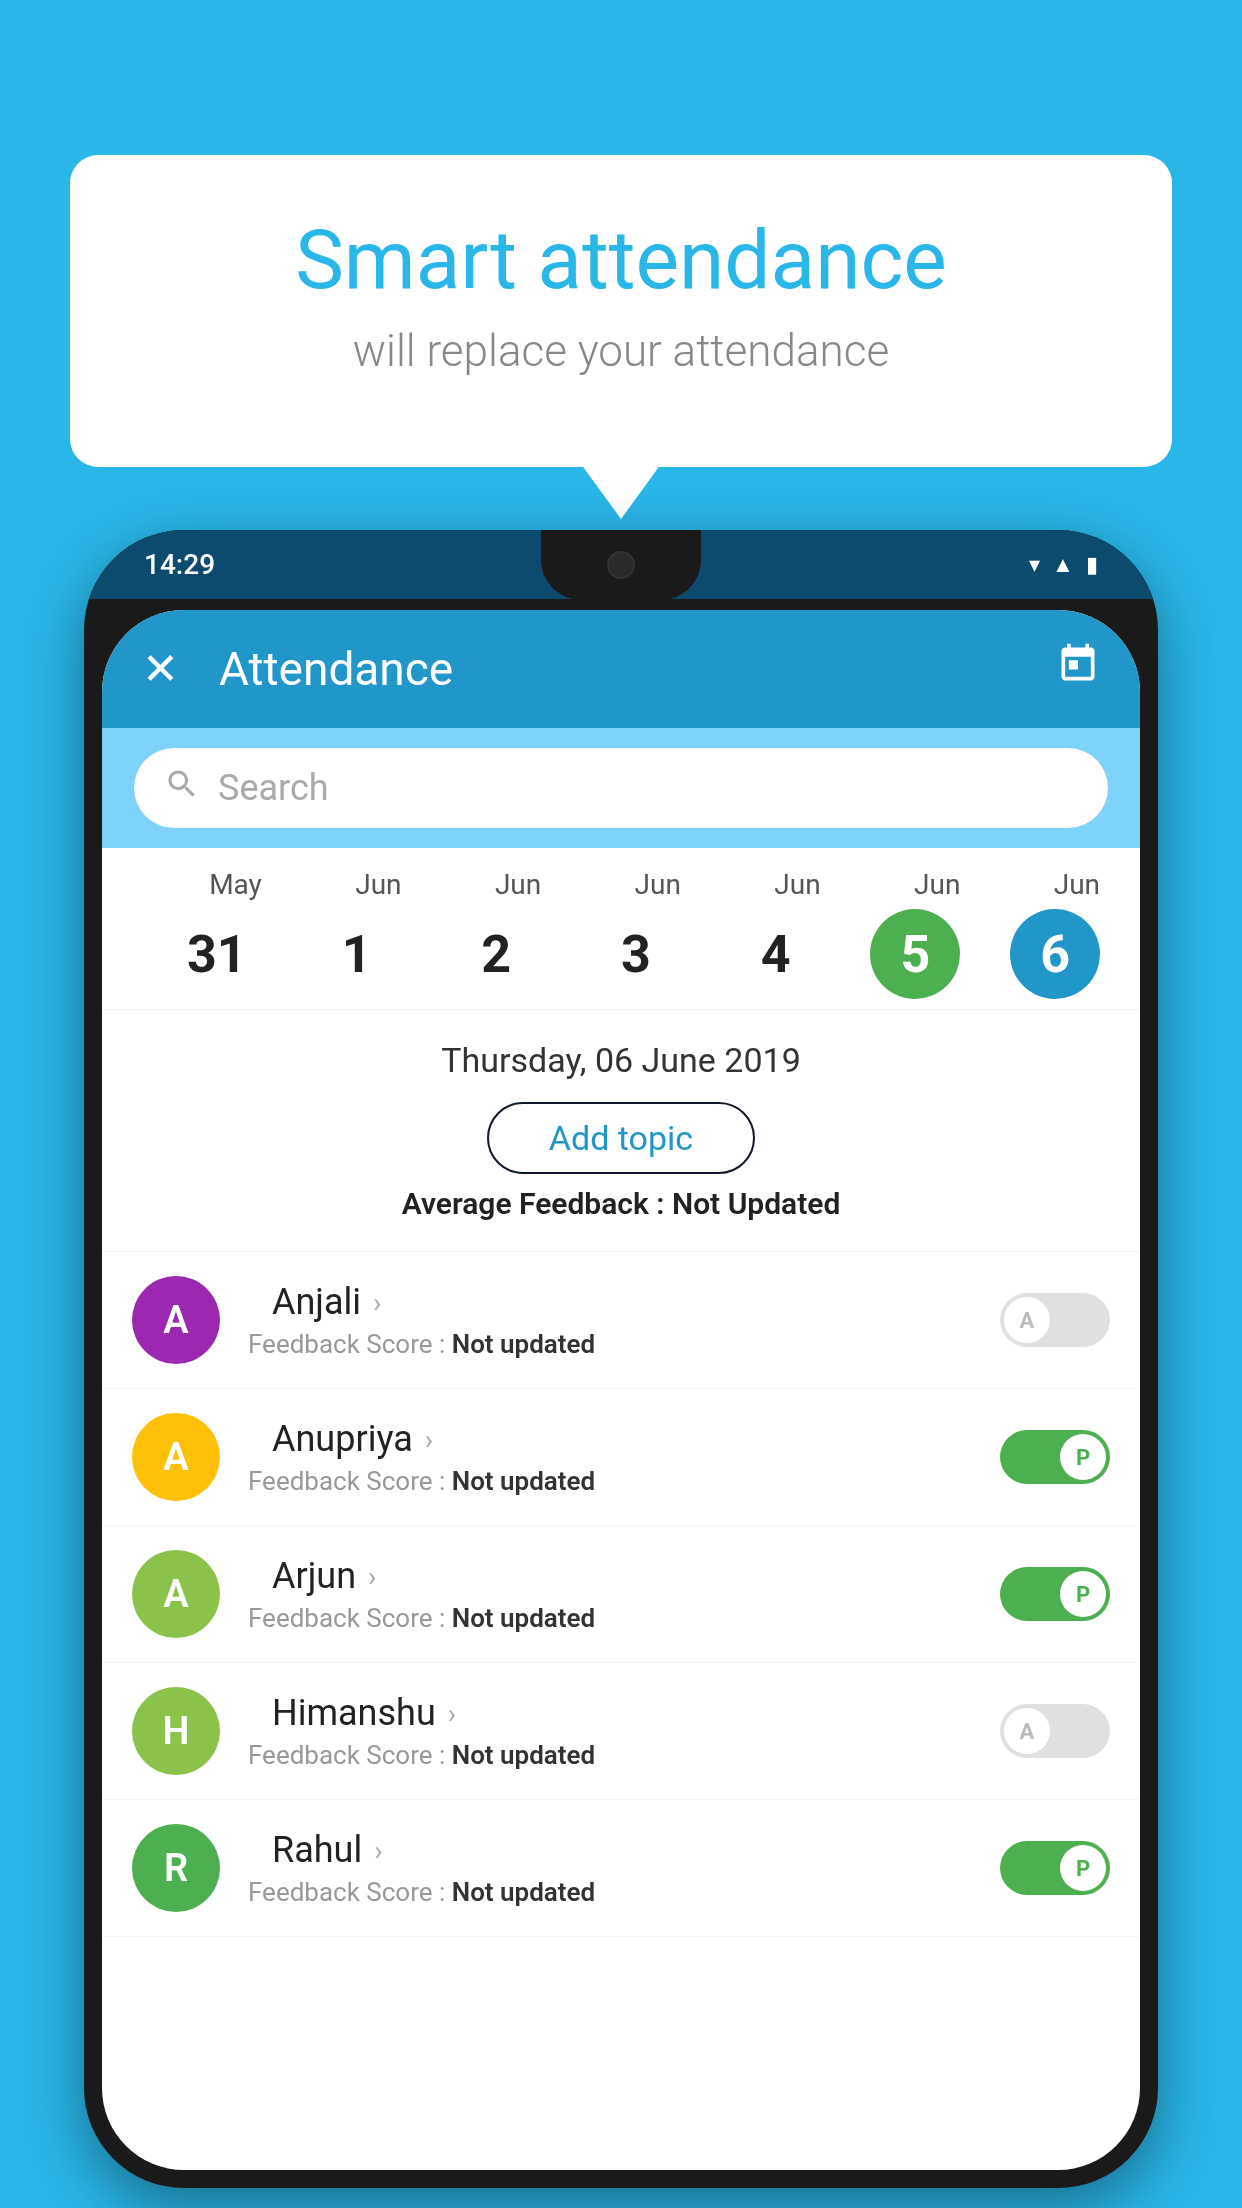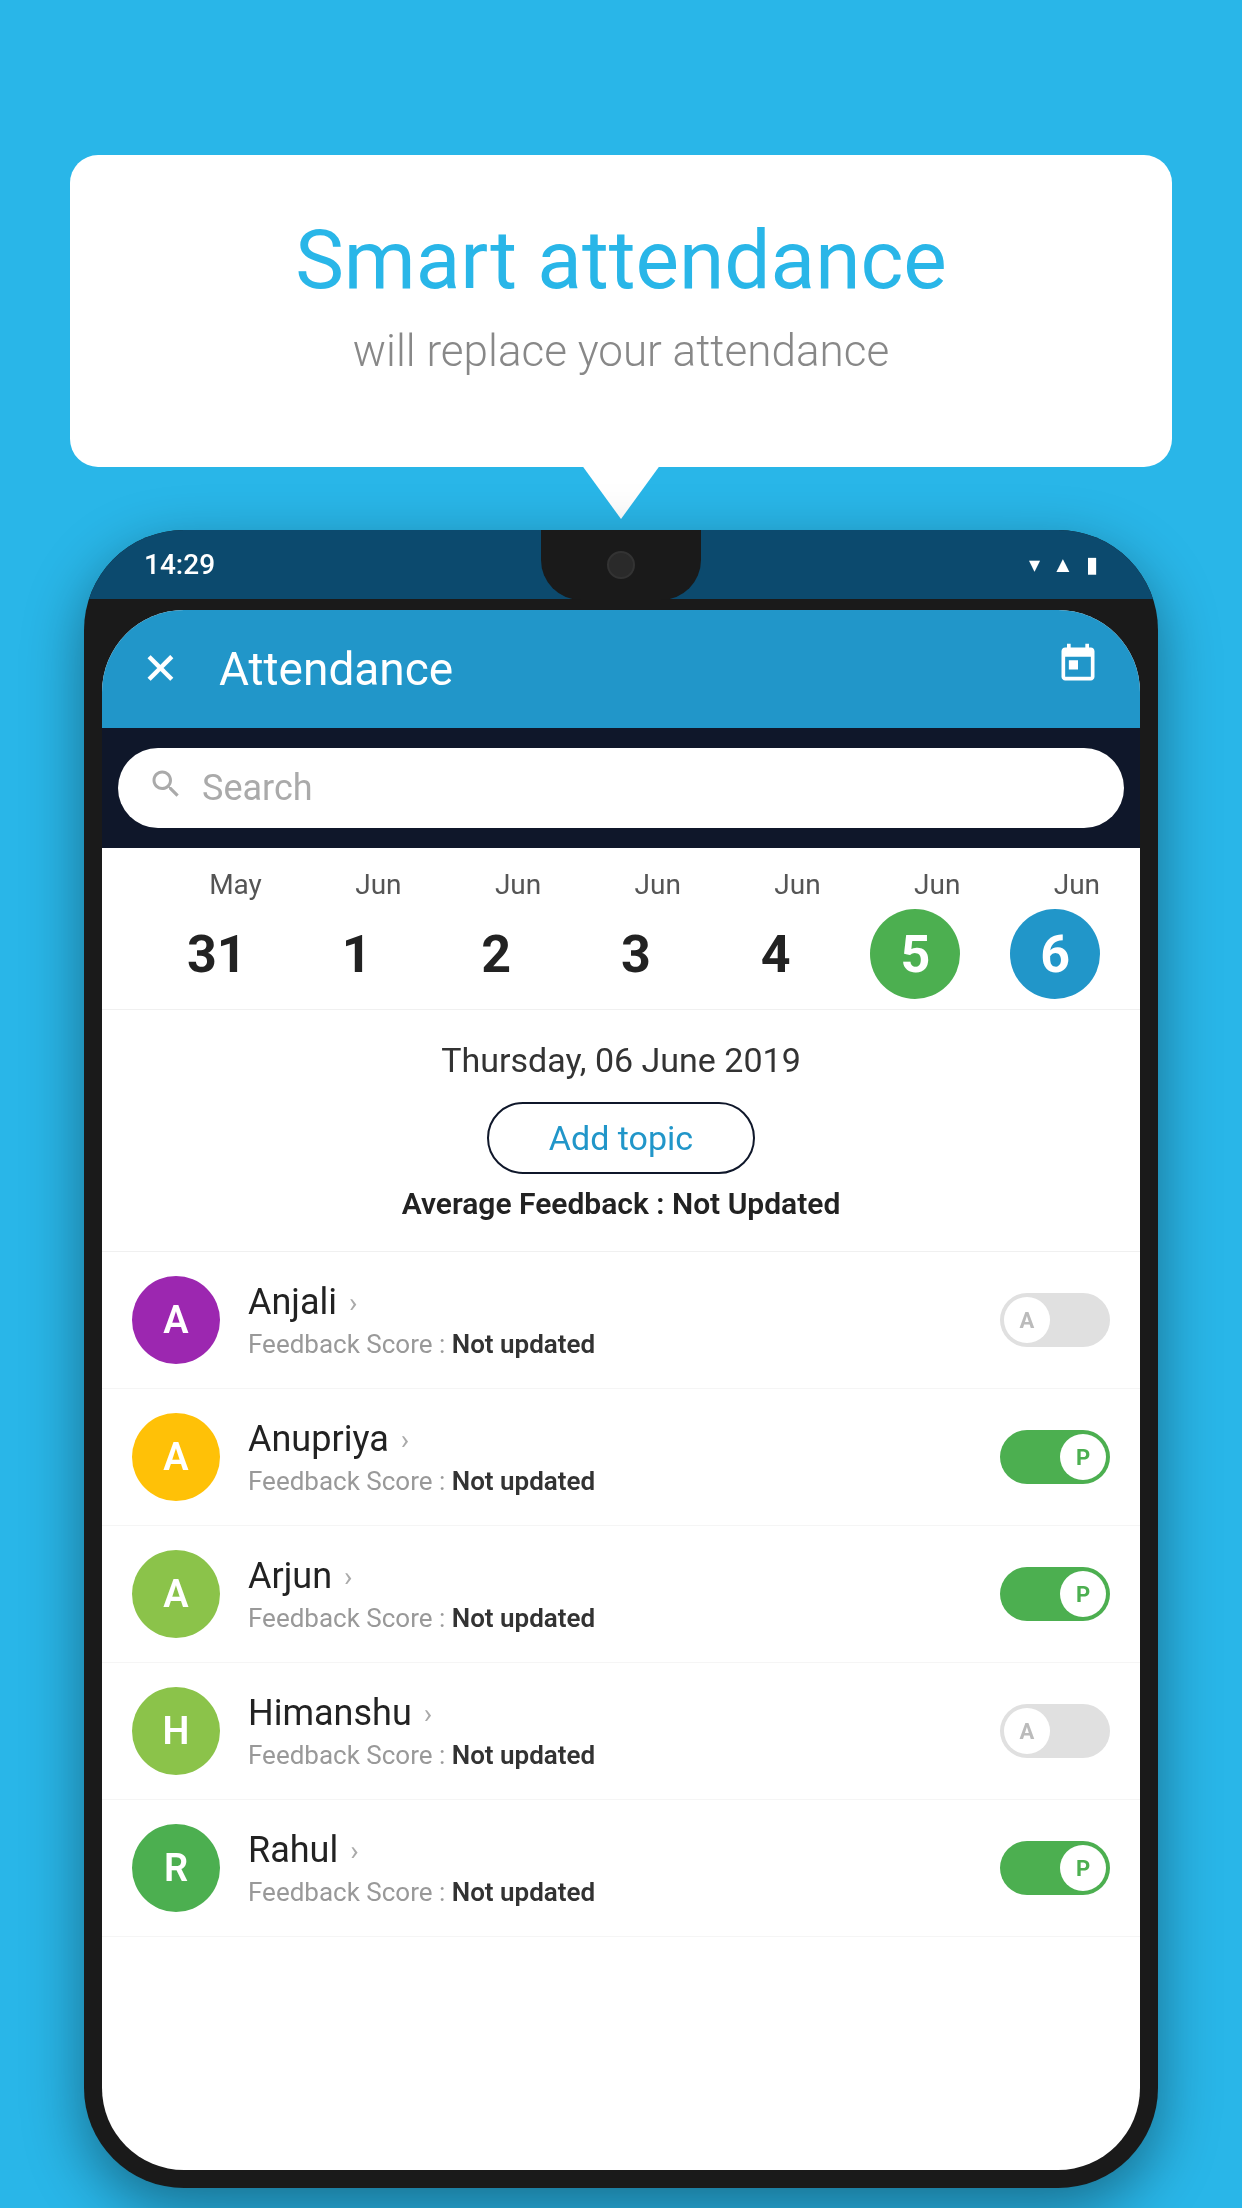--- a/index.html
+++ b/index.html
@@ -147,22 +147,22 @@
       margin-left: 40px;
       flex: 1;
     }
     .app-bar-calendar {
       color: #fff;
       font-size: 40px;
     }
 
     
     .search-container {
-      background: #0f172a;
-      padding: 20px 16px;
+      background: #7dd3fc;
+      padding: 20px 32px;
     }
     .search-bar {
       background: #fff;
       border-radius: 40px;
       height: 80px;
       display: flex;
       align-items: center;
       padding: 0 30px;
       gap: 18px;
     }
@@ -273,20 +273,21 @@
     .student-info {
       flex: 1;
       margin-left: 28px;
     }
     .student-name {
       font-size: 36px;
       color: #222;
       display: flex;
       align-items: center;
       gap: 12px;
+      margin-left: 24px;
     }
     .chevron {
       color: #aaa;
       font-size: 28px;
     }
     .feedback-score {
       font-size: 26px;
       color: #999;
       margin-top: 6px;
     }

